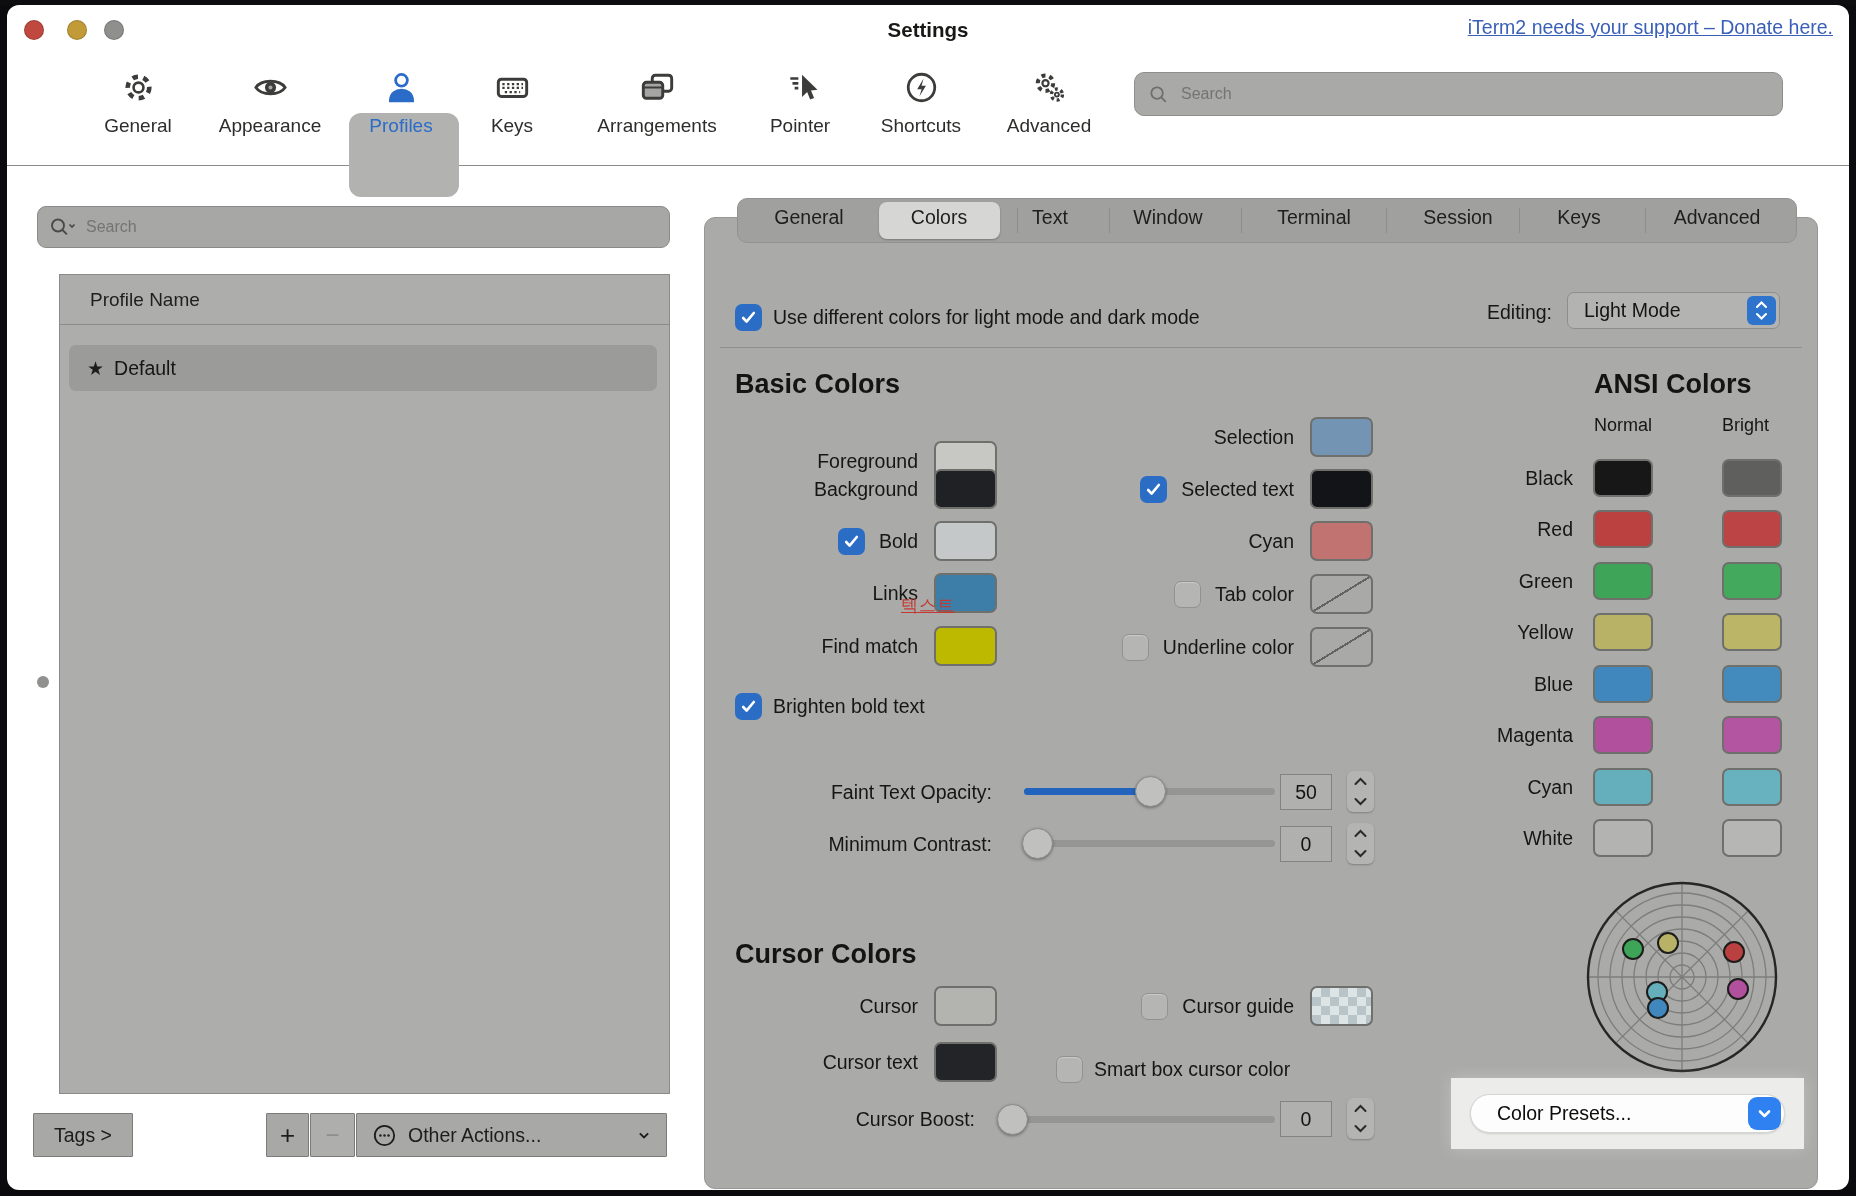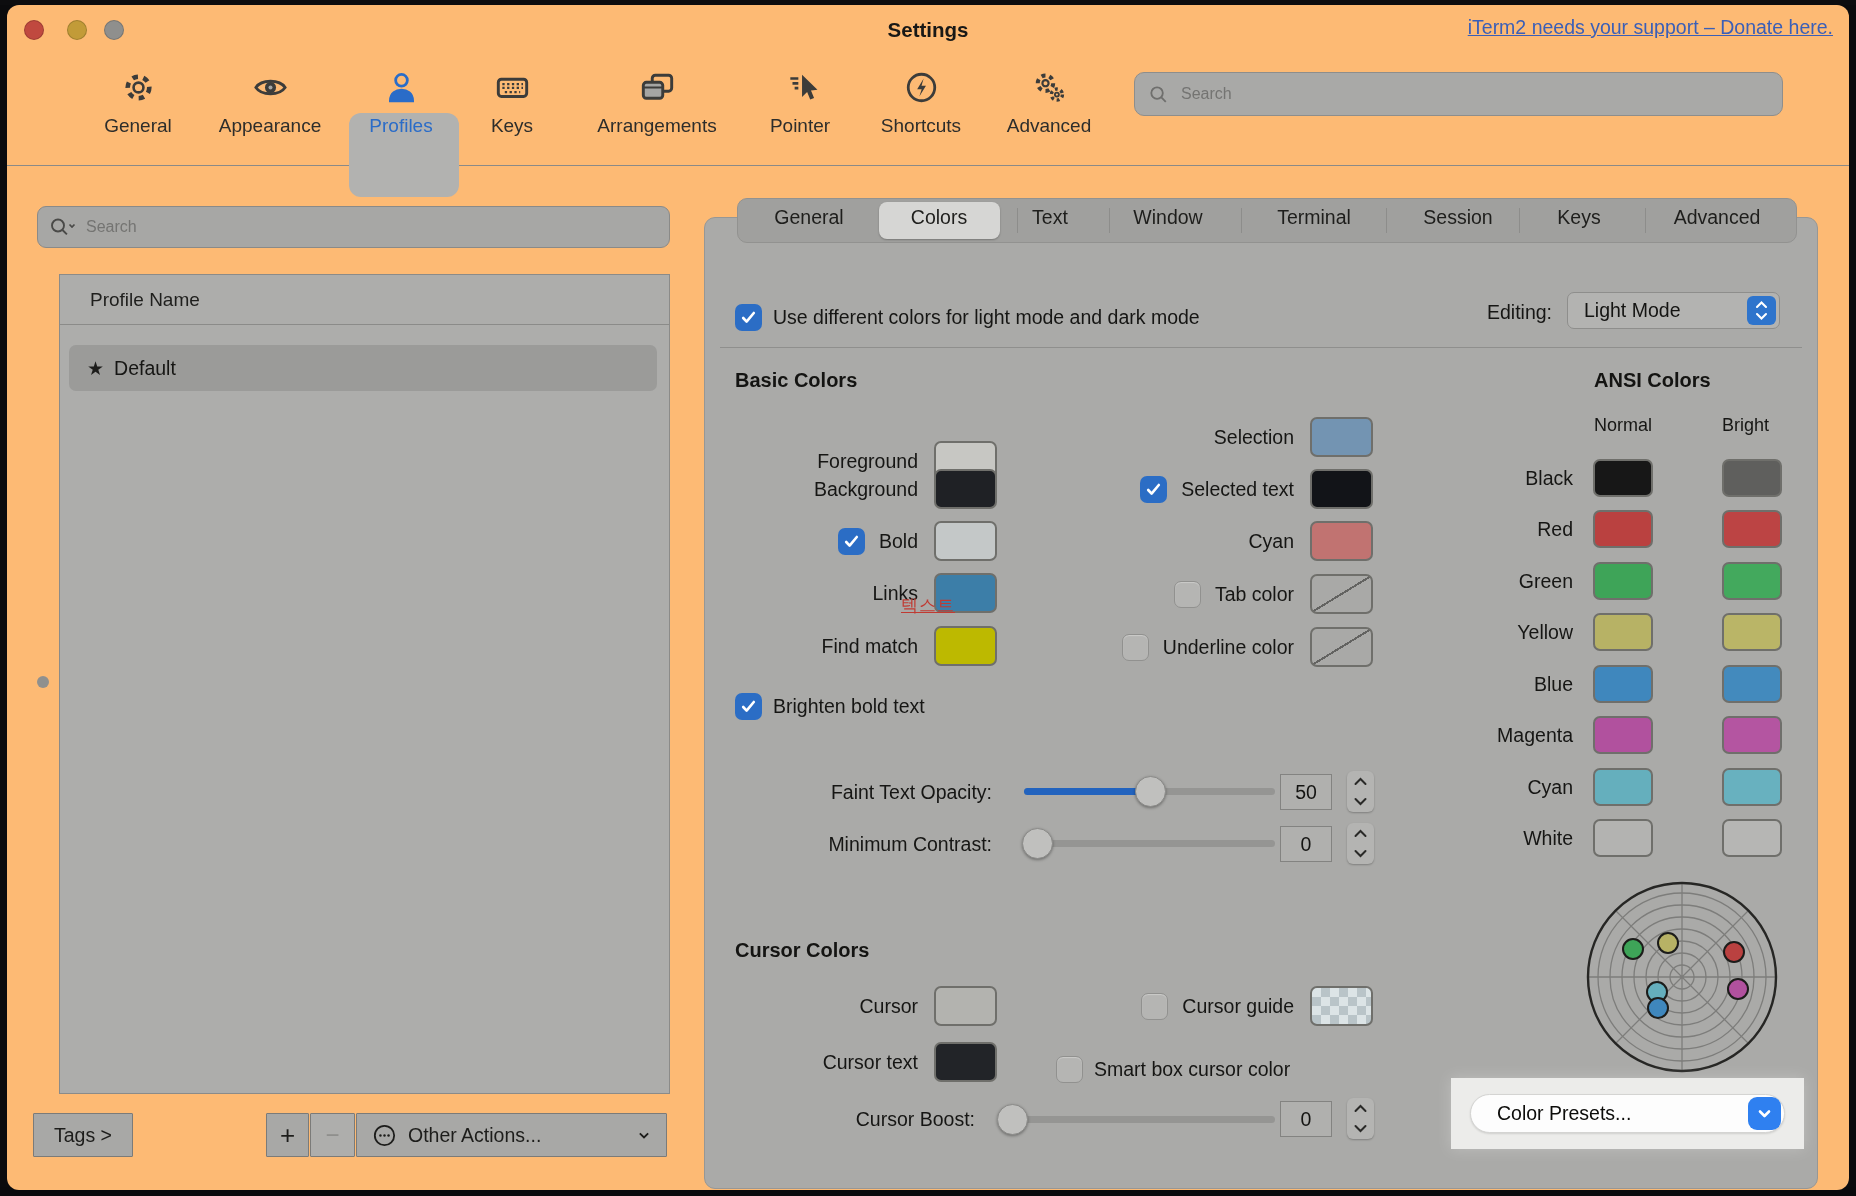--- a/index.html
+++ b/index.html
@@ -2,21 +2,21 @@
 <html><head>
 <meta charset="utf-8">
 <style>
   html,body{margin:0;padding:0;background:#0b0b0d;}
   body{width:1856px;height:1196px;position:relative;overflow:hidden;
        font-family:"Liberation Sans","DejaVu Sans",sans-serif;color:#1c1c1a;
        -webkit-font-smoothing:antialiased;}
   .abs{position:absolute;}
   
   #window{position:absolute;left:7px;top:5px;width:1842px;height:1185px;
-          background:#fdba74;border-radius:12px;overflow:hidden;}
+          background:#ffffff;border-radius:12px;overflow:hidden;}
   #titlebar{position:absolute;left:0;top:0;width:100%;height:52px;}
   .light{position:absolute;top:15px;width:20px;height:20px;border-radius:50%;
          border:1px solid rgba(0,0,0,.18);box-sizing:border-box;}
   #light-close{left:17px;background:#c0493f;}
   #light-min{left:60px;background:#c29b38;}
   #light-zoom{left:97px;background:#8f8f8d;}
   #win-title{position:absolute;left:0;right:0;top:13px;text-align:center;
              font-size:20.5px;font-weight:700;color:#181816;}
   #donate{position:absolute;right:16px;top:11px;font-size:19.5px;color:#3a5fb8;
           text-decoration:underline;cursor:pointer;}
@@ -84,21 +84,21 @@
       background-size:18px 18px;background-position:0 0,9px 9px;}
   .speckle{background-image:radial-gradient(rgba(255,255,255,.18) 1px,transparent 1.2px);
            background-size:5px 5px;}
   .crow{position:absolute;display:flex;align-items:center;justify-content:flex-end;gap:16px;height:40px;}
   .crow .cb{margin-right:-2px;}
   .clabel{font-size:19.5px;color:#161614;white-space:nowrap;}
   .arow{position:absolute;left:1400px;width:375px;display:flex;align-items:center;height:38px;}
   .alabel{flex:1;text-align:right;font-size:19.5px;color:#161614;}
   .awell{width:60px;height:38px;margin-left:20px;}
   .awell.b2{margin-left:69px;}
-  .sect-title{position:absolute;font-size:20px;font-weight:700;color:#141412;text-align:right;}
+  .sect-title{position:absolute;font-size:27px;font-weight:700;color:#141412;text-align:right;}
   .rlabel{position:absolute;text-align:right;font-size:19.5px;color:#161614;}
   .slider{position:absolute;height:7px;border-radius:4px;background:#959593;}
   .sfill{position:absolute;left:0;top:0;bottom:0;border-radius:4px;background:#2263be;}
   .sknob{position:absolute;top:-12px;width:31px;height:31px;border-radius:50%;
          background:#c0c0be;border:1px solid #8b8b89;box-sizing:border-box;
          box-shadow:0 1px 3px rgba(0,0,0,.35);cursor:pointer;}
   .valbox{position:absolute;width:52px;height:36px;background:#b0b0ae;border:1px solid #838381;
           box-sizing:border-box;display:flex;align-items:center;justify-content:center;
           font-size:19.5px;color:#141412;}
   .stepper{position:absolute;width:27px;height:41px;background:#b4b4b2;border-radius:6px;

